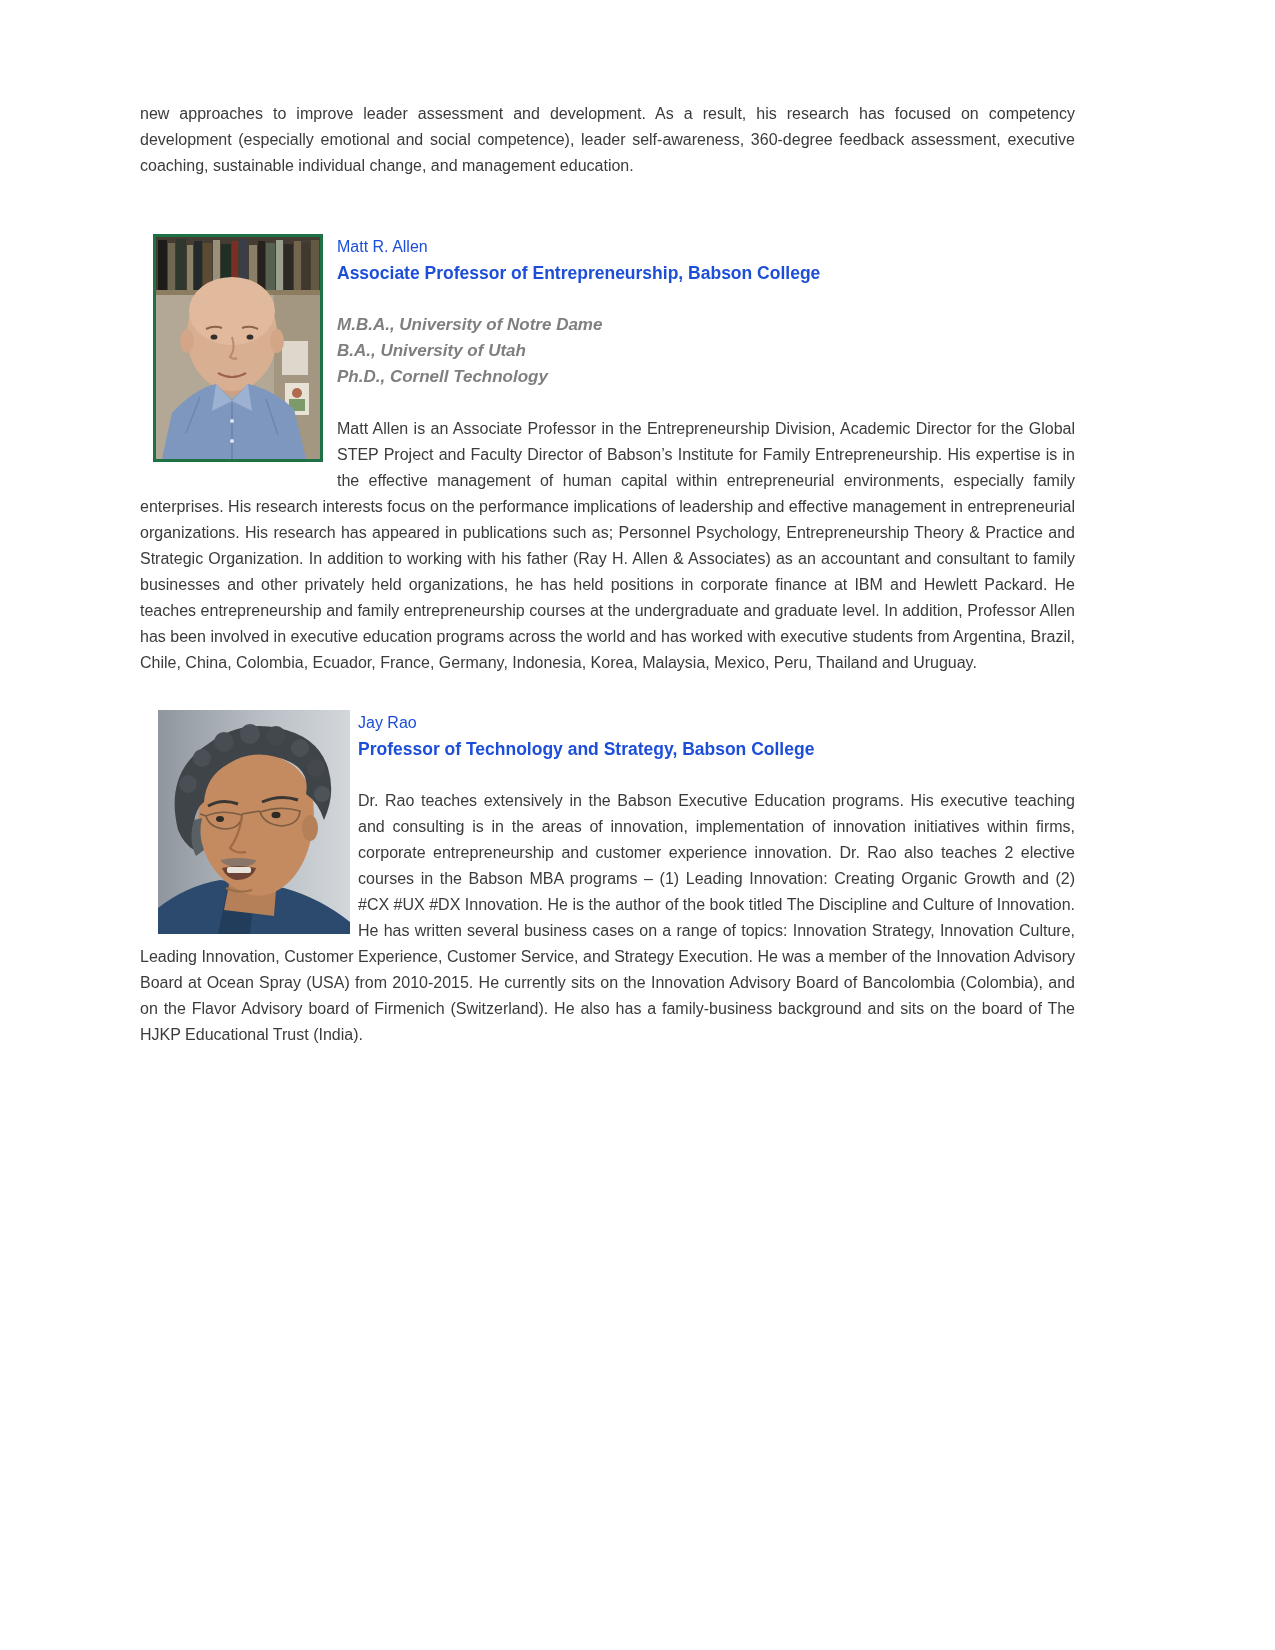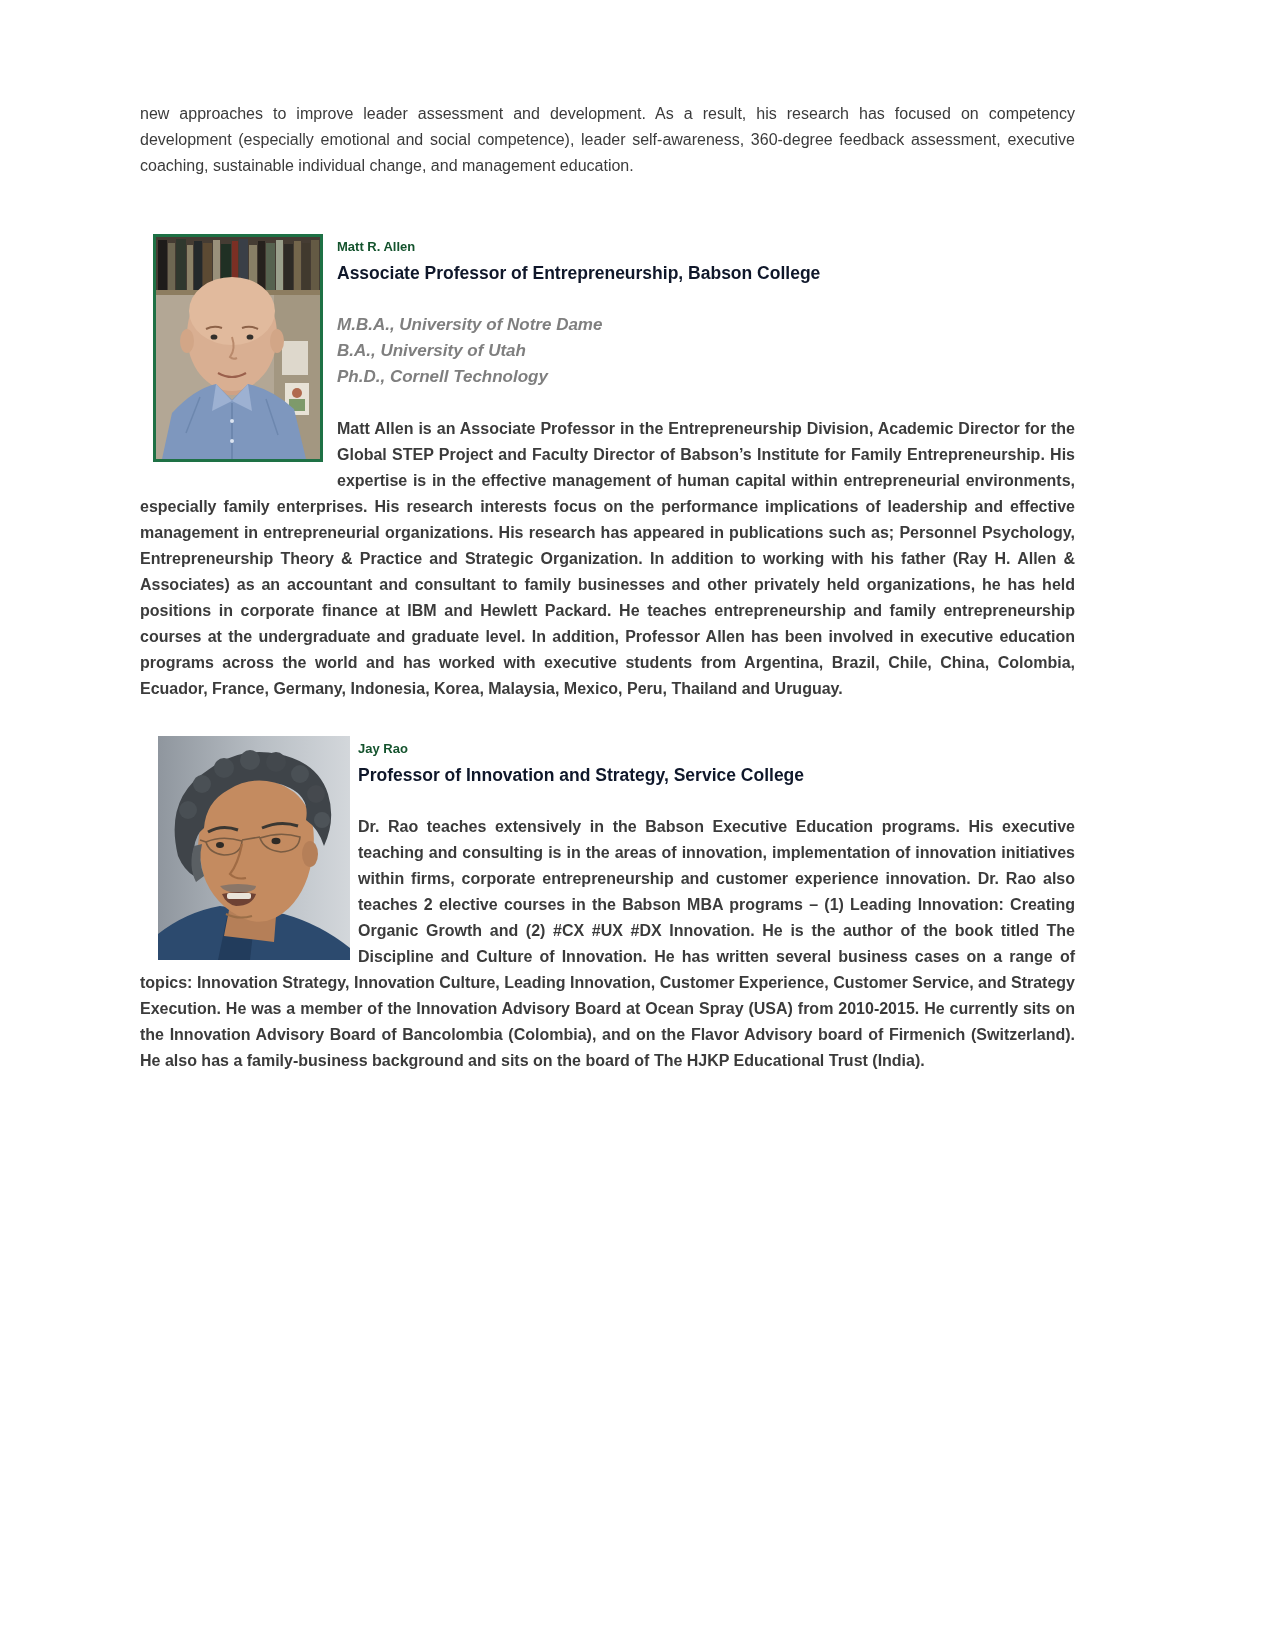--- a/index.html
+++ b/index.html
@@ -35,40 +35,40 @@
     background: #b3a795;
   }
   .photo-frame.jay {
     width: 192px; height: 224px;
     margin: 0 8px 5px 18px;
     background: #aeb4ba;
   }
   .photo-frame svg { display: block; width: 100%; height: 100%; }
 
   .profile-name {
-    font-size: 13px;
-    line-height: 26px;
-    font-weight: bold;
-    color: #14532d;
+    font-size: 16px;
+    line-height: 26px;
+    font-weight: normal;
+    color: #1d4ed8;
   }
   .profile-title {
     font-size: 17.5px;
     line-height: 26px;
     font-weight: bold;
-    color: #0f172a;
+    color: #1d4ed8;
   }
   .degrees { margin-top: 26px; }
   .degree-line {
     font-size: 17px;
     line-height: 26px;
     font-style: italic;
     font-weight: bold;
     color: #7f7f7f;
   }
-  .bio { margin-top: 26px; font-weight: bold; }
+  .bio { margin-top: 26px; }
 </style>
 </head>
 <body>
 
 <div class="page">
 
   <p class="body-text">new approaches to improve leader assessment and development.  As a result, his research has focused on competency development (especially emotional and social competence), leader self-awareness, 360-degree feedback assessment, executive coaching, sustainable individual change, and management education.</p>
 
   <section class="profile profile-matt">
     <div class="photo-frame matt">
@@ -185,17 +185,17 @@
 
         <path d="M62 150 Q80 146 98 150 Q98 156 80 157 Q66 156 62 150 Z" fill="#8a7668"></path>
 
         <path d="M64 158 Q80 154 98 158 Q94 170 78 170 Q68 168 64 158 Z" fill="#6e4234"></path>
         <rect x="69" y="157" width="24" height="6" rx="2" fill="#e9e4da"></rect>
 
         <path d="M68 178 Q80 184 94 180" stroke="#9a6e48" stroke-width="2" fill="none"></path>
       </svg>
     </div>
     <div class="profile-name">Jay Rao</div>
-    <div class="profile-title">Professor of Innovation and Strategy, Service College</div>
+    <div class="profile-title">Professor of Technology and Strategy, Babson College</div>
     <p class="body-text bio">Dr. Rao teaches extensively in the Babson Executive Education programs. His executive teaching and consulting is in the areas of innovation, implementation of innovation initiatives within firms, corporate entrepreneurship and customer experience innovation. Dr. Rao also teaches 2 elective courses in the Babson MBA programs – (1) Leading Innovation: Creating Organic Growth and (2) #CX #UX #DX Innovation. He is the author of the book titled The Discipline and Culture of Innovation.   He has written several business cases on a range of topics: Innovation Strategy, Innovation Culture, Leading Innovation, Customer Experience, Customer Service, and Strategy Execution. He was a member of the Innovation Advisory Board at Ocean Spray (USA) from 2010-2015. He currently sits on the Innovation Advisory Board of Bancolombia (Colombia), and on the Flavor Advisory board of Firmenich (Switzerland). He also has a family-business background and sits on the board of The HJKP Educational Trust (India).</p>
   </section>
 
 </div>
 
 </body></html>

